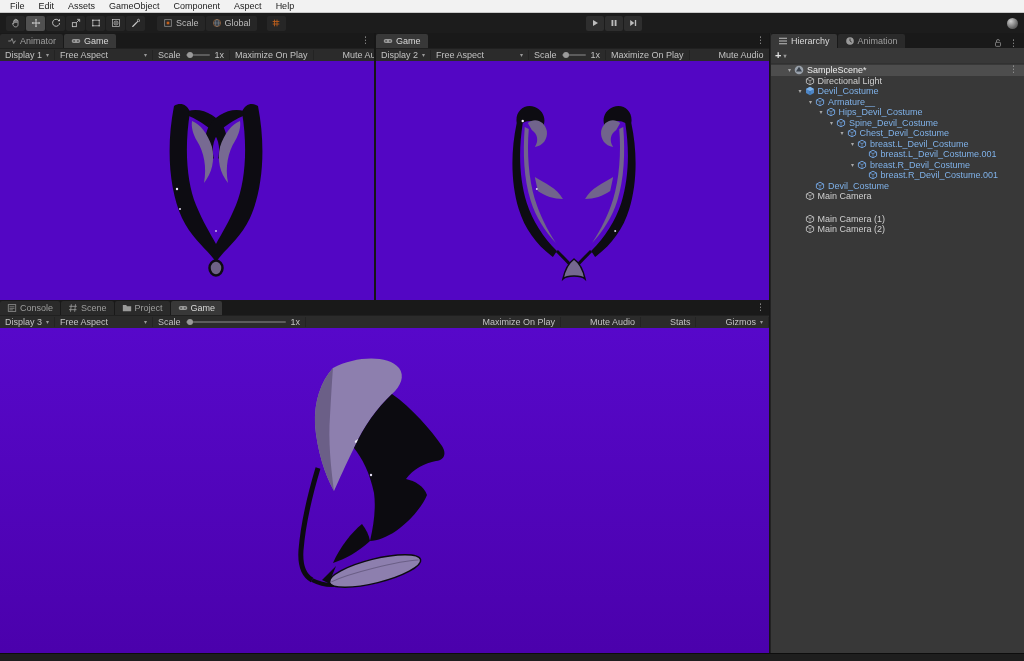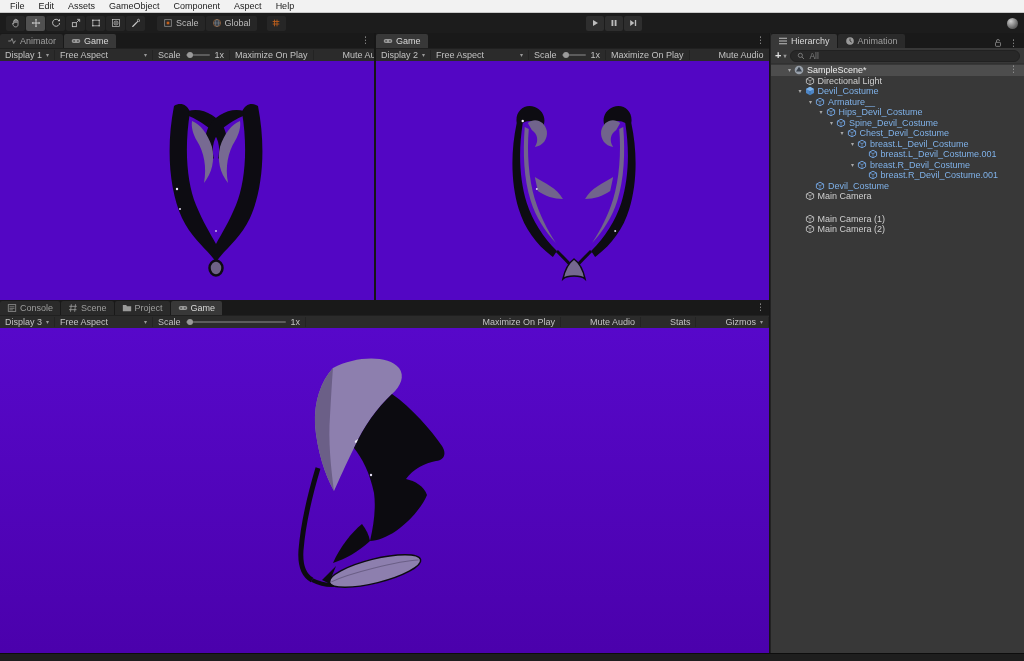--- a/index.html
+++ b/index.html
@@ -444,29 +444,20 @@
           </svg>
         </span>
       <span class="kebab">⋮</span>
     </div>
   </div>
   <div class="hsearch">
     <div class="plusbtn">
       <span>+</span>
       <span class="caret">▾</span>
     </div>
-    <div class="searchbox">
-      <span class="ticon">
-          <svg viewBox="0 0 10 10">
-            <circle cx="4.2" cy="4.2" r="2.6" fill="none" stroke="#8a8a8a" stroke-width="1"></circle>
-            <path d="M6.2 6.2 8.8 8.8" stroke="#8a8a8a" stroke-width="1"></path>
-          </svg>
-        </span>
-      <input value="" placeholder="All" style="">
-    </div>
   </div>
   <div class="tree" id="tree">
       <div class="trow selected" style="padding-left: 14px;">
         <span class="arrowcell">▾</span>
         <span class="ticon">
           <svg viewBox="0 0 10 10">
             <circle cx="5" cy="5" r="4.3" fill="#99a1ab"></circle>
             <path d="M5 1.8 8 6.6H2z" fill="#3a424d"></path>
           </svg>
         </span>

